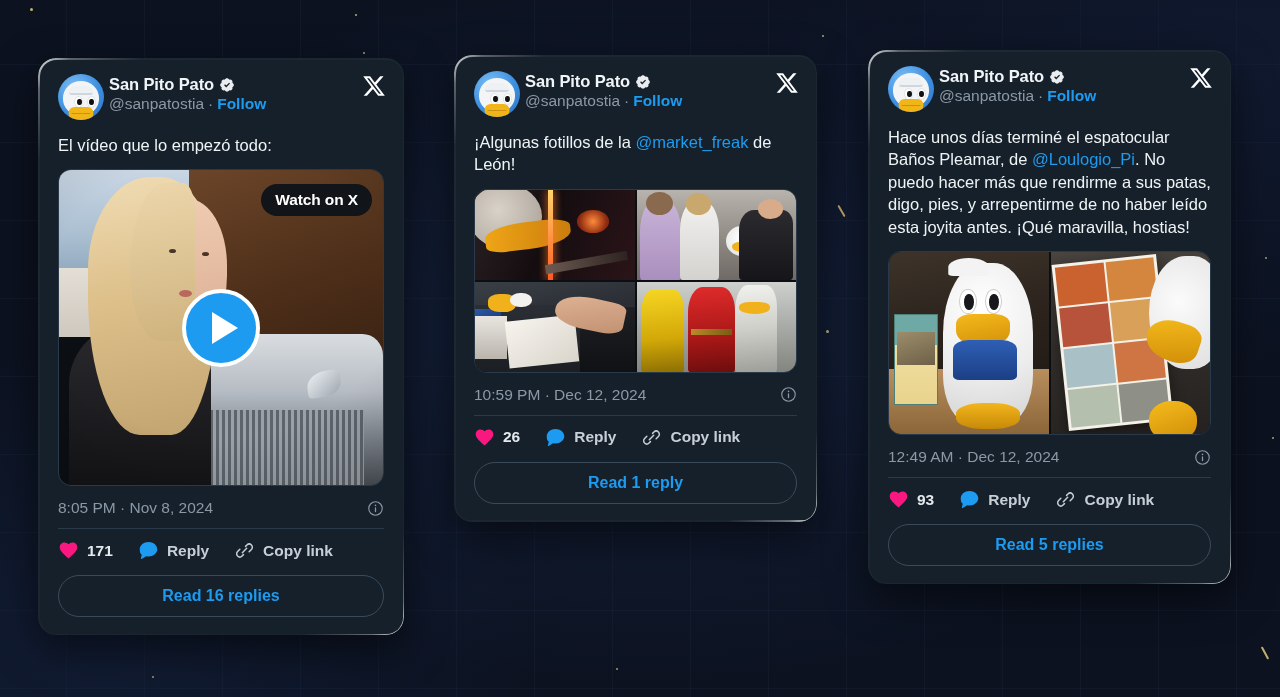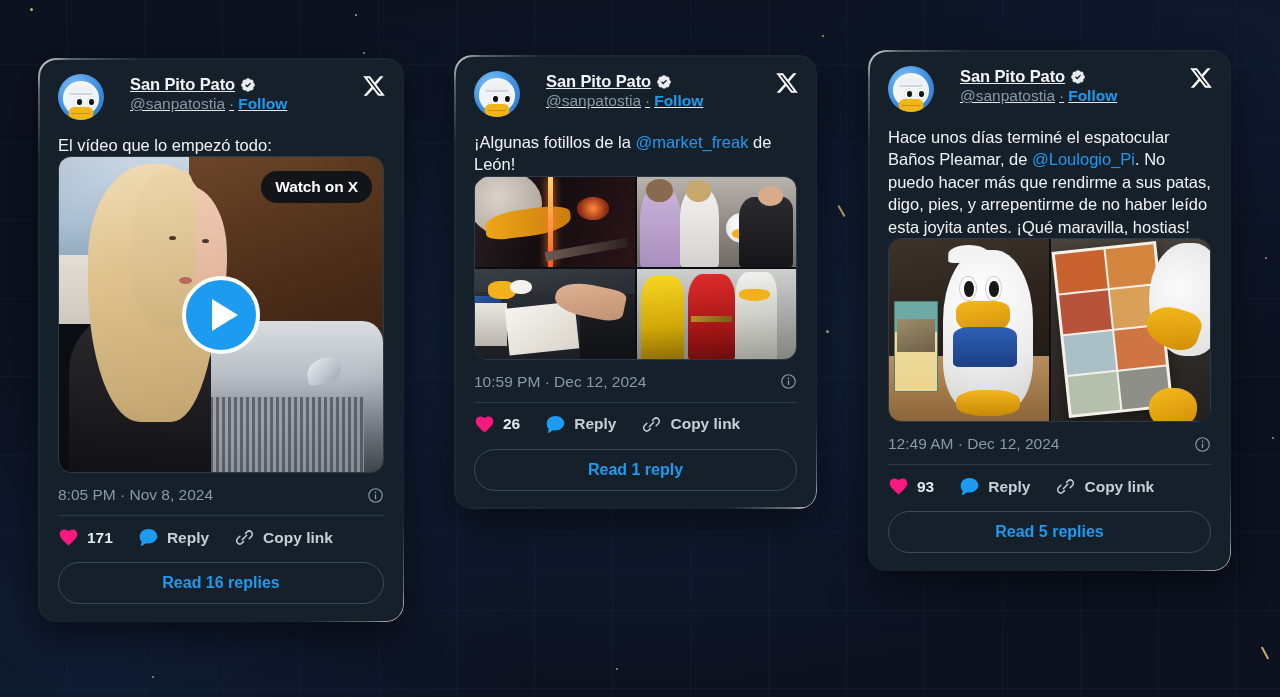--- a/index.html
+++ b/index.html
@@ -84,23 +84,22 @@
   }
 
   #card-1 { left: 38px;  top: 58px;  width: 366px; }
   #card-2 { left: 454px; top: 55px;  width: 363px; }
   #card-3 { left: 868px; top: 50px;  width: 363px; }
 
   
   .card-head {
     display: flex;
     align-items: flex-start;
-    gap: 26px;
+    gap: 5px;
     position: relative;
-    text-decoration: underline;
   }
   .avatar {
     width: 46px; height: 46px;
     border-radius: 50%;
     flex: 0 0 46px;
     position: relative;
     overflow: hidden;
     background: radial-gradient(circle at 36% 30%, #7fc0f5 0%, #3d8fe0 55%, #2b6fc0 100%);
   }
   
@@ -202,20 +201,21 @@
     margin-top: 14px;
     font-size: 16.5px;
     line-height: 1.36;
     color: #eff3f4;
     word-wrap: break-word;
   }
   .mention { color: #1d9bf0; }
 
   
   .media {
+    margin-top: 13px;
     border-radius: 13px;
     overflow: hidden;
     border: 1px solid #2b3a4a;
     position: relative;
     background: #0b0f14;
   }
 
   
   .video-wrap { height: 315px; position: relative; }
   .video-scene { position: absolute; inset: 0; overflow: hidden; }

